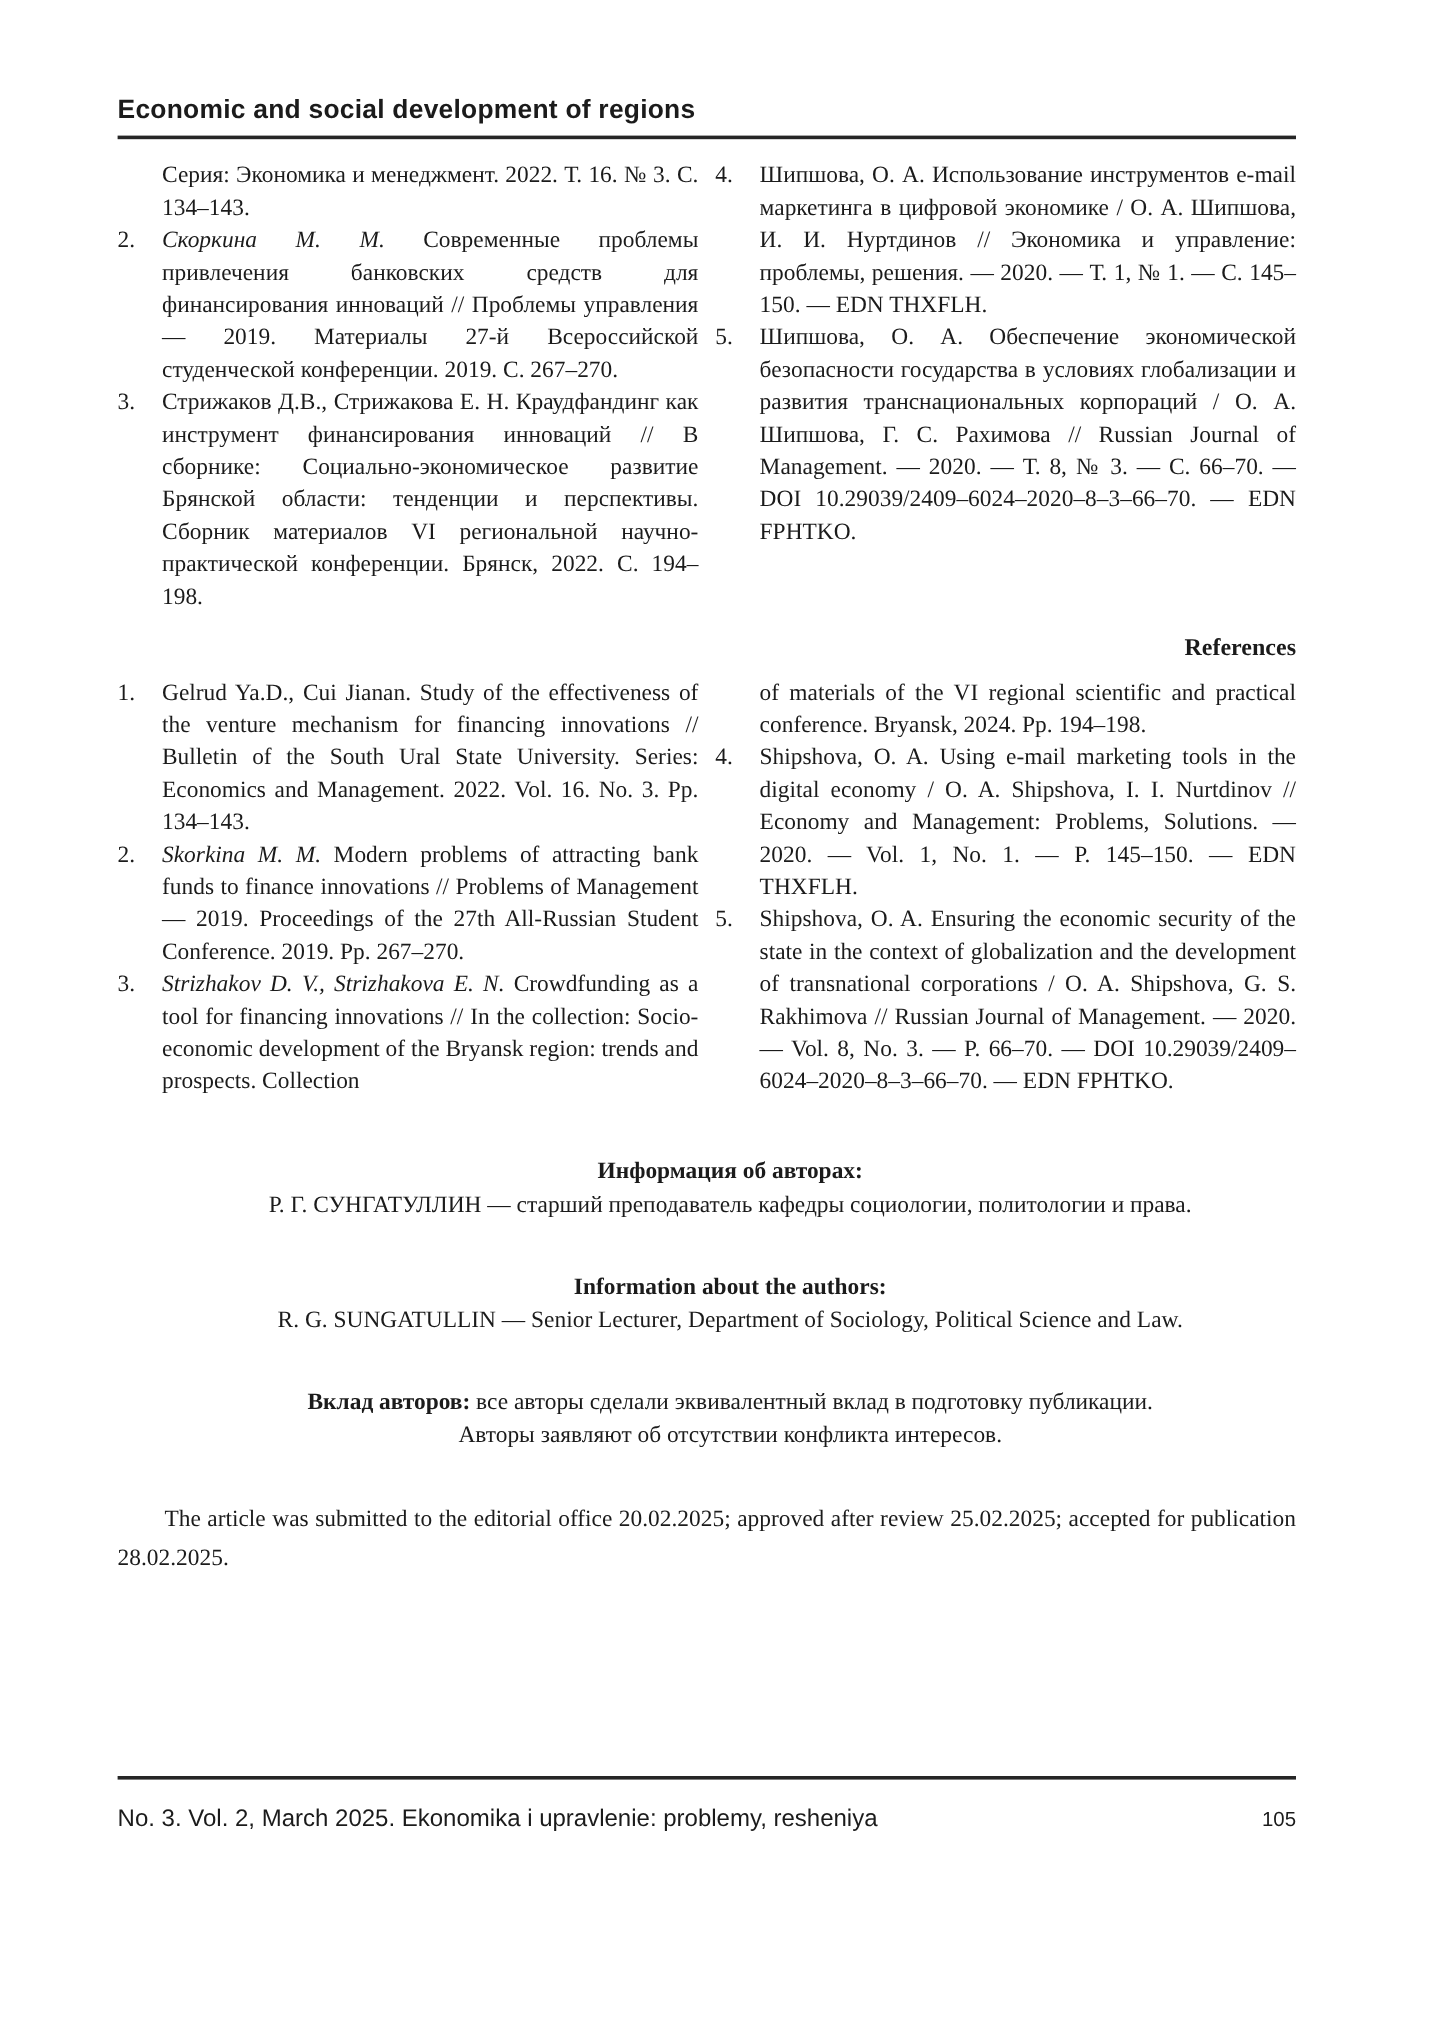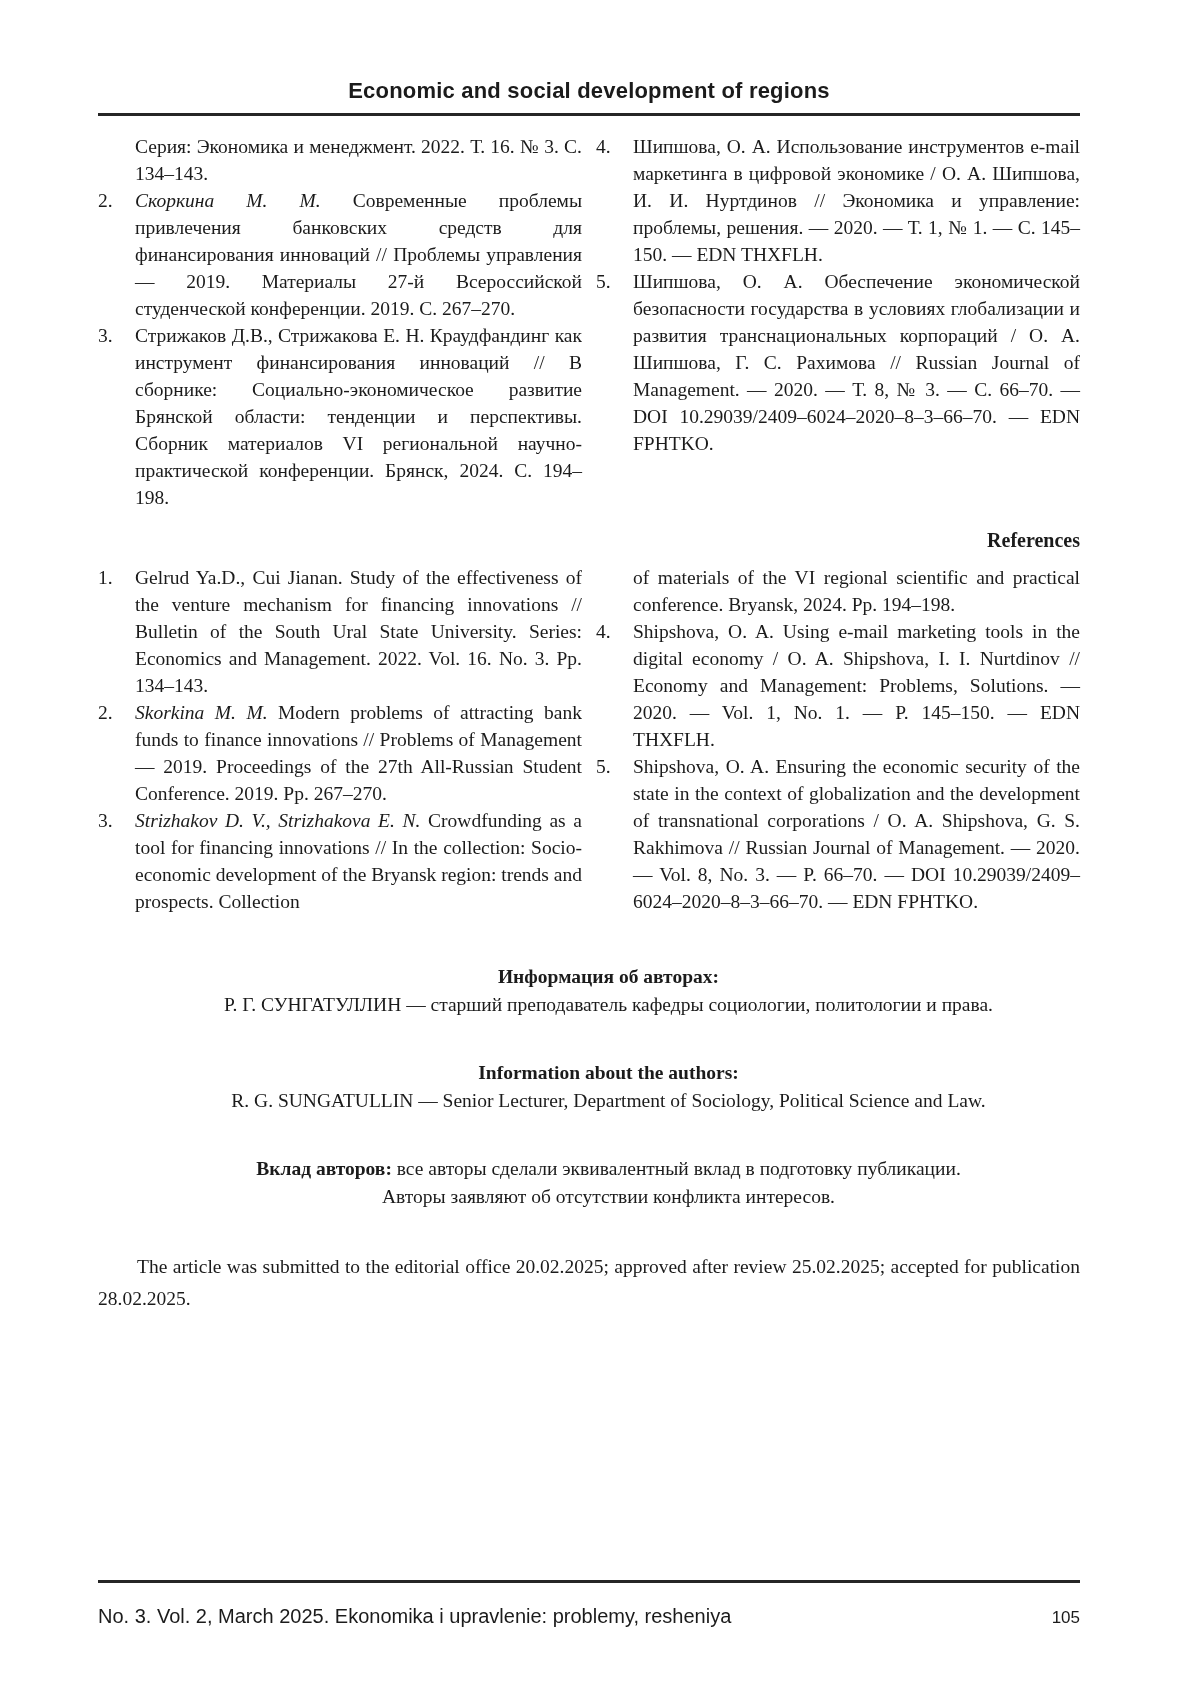--- a/index.html
+++ b/index.html
@@ -9,21 +9,21 @@
     box-sizing:border-box;
     background:#ffffff;
     padding:78px 120px 0 98px;
     color:#1b1b1b;
     font-family:"Liberation Serif", serif;
     font-size:19.5px;
     overflow:hidden;
   }
   
   .header-title{
-    text-align:center;
+    text-align:left;
     font-family:"Liberation Sans", sans-serif;
     font-weight:bold;
     font-size:22px;
     line-height:26px;
     letter-spacing:0.2px;
   }
   .header-rule{height:3px;background:#262626;margin-top:9px;}
   
   .refcols{display:flex;gap:14px;margin-top:17px;justify-content:center;}
   .refcol{flex:1 1 0;min-width:0;}
@@ -41,21 +41,21 @@
   .mt-md{margin-top:40px;}
   .small-note{font-size:16.5px;}
   
   .submission{
     text-indent:39px;
     line-height:32px;
     text-align:justify;
     margin-top:38px;
   }
   
-  .footer{position:absolute;left:98px;right:120px;top:1580px;}
+  .footer{position:absolute;left:98px;right:120px;top:1480px;}
   .footer-rule{height:3px;background:#262626;}
   .footer-row{
     display:flex;justify-content:space-between;align-items:baseline;
     margin-top:22px;
     font-family:"Liberation Sans", sans-serif;
   }
   .footer-journal{font-size:20px;}
   .footer-page{font-size:17px;}
   i{font-style:italic;}
 </style>
@@ -73,21 +73,21 @@
     <div class="refcol">
         <div class="ref-item">
           <div class="ref-text"><span>Серия: Экономика и менеджмент. 2022. Т. 16. № 3. С. 134–143.</span></div>
         </div>
         <div class="ref-item">
           <span class="ref-num">2.</span>
           <div class="ref-text"><i>Скоркина М. М.</i><span> Современные проблемы привлечения банковских средств для финансирования инноваций // Проблемы управления — 2019. Материалы 27-й Всероссийской студенческой конференции. 2019. С. 267–270.</span></div>
         </div>
         <div class="ref-item">
           <span class="ref-num">3.</span>
-          <div class="ref-text"><span>Стрижаков Д.В., Стрижакова Е. Н. Краудфандинг как инструмент финансирования инноваций // В сборнике: Социально-экономическое развитие Брянской области: тенденции и перспективы. Сборник материалов VI региональной научно-практической конференции. Брянск, 2024. С. 194–198.</span></div>
+          <div class="ref-text"><span>Стрижаков Д.В., Стрижакова Е. Н. Краудфандинг как инструмент финансирования инноваций // В сборнике: Социально-экономическое развитие Брянской области: тенденции и перспективы. Сборник материалов VI региональной научно-практической конференции. Брянск, 2022. С. 194–198.</span></div>
         </div>
       </div>
     <div class="refcol">
         <div class="ref-item">
           <span class="ref-num">4.</span>
           <div class="ref-text"><span>Шипшова, О. А. Использование инструментов e-mail маркетинга в цифровой экономике / О. А. Шипшова, И. И. Нуртдинов // Экономика и управление: проблемы, решения. — 2020. — Т. 1, № 1. — С. 145–150. — EDN THXFLH.</span></div>
         </div>
         <div class="ref-item">
           <span class="ref-num">5.</span>
           <div class="ref-text"><span>Шипшова, О. А. Обеспечение экономической безопасности государства в условиях глобализации и развития транснациональных корпораций / О. А. Шипшова, Г. С. Рахимова // Russian Journal of Management. — 2020. — Т. 8, № 3. — С. 66–70. — DOI 10.29039/2409–6024–2020–8–3–66–70. — EDN FPHTKO.</span></div>

